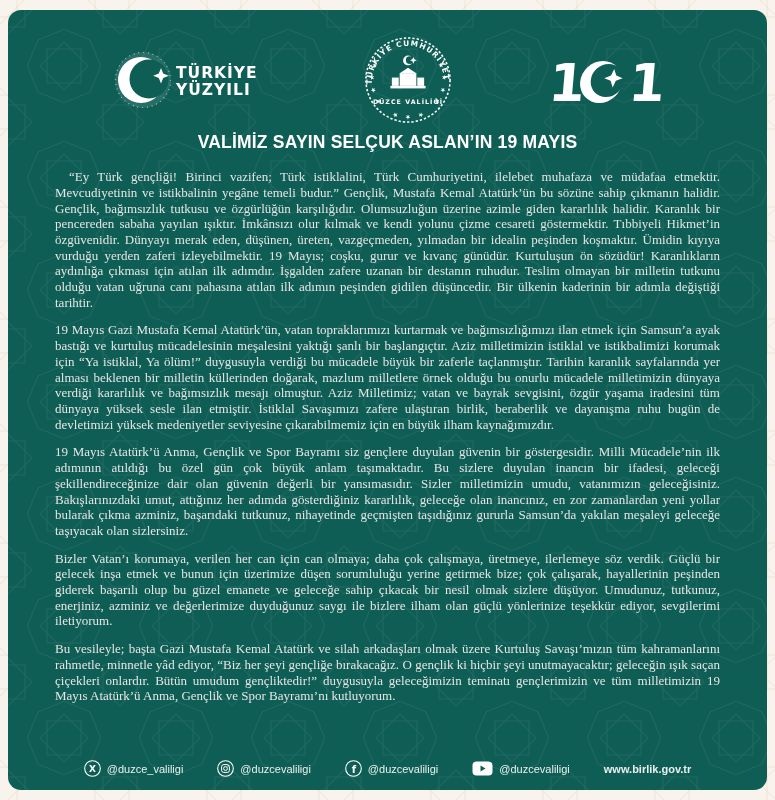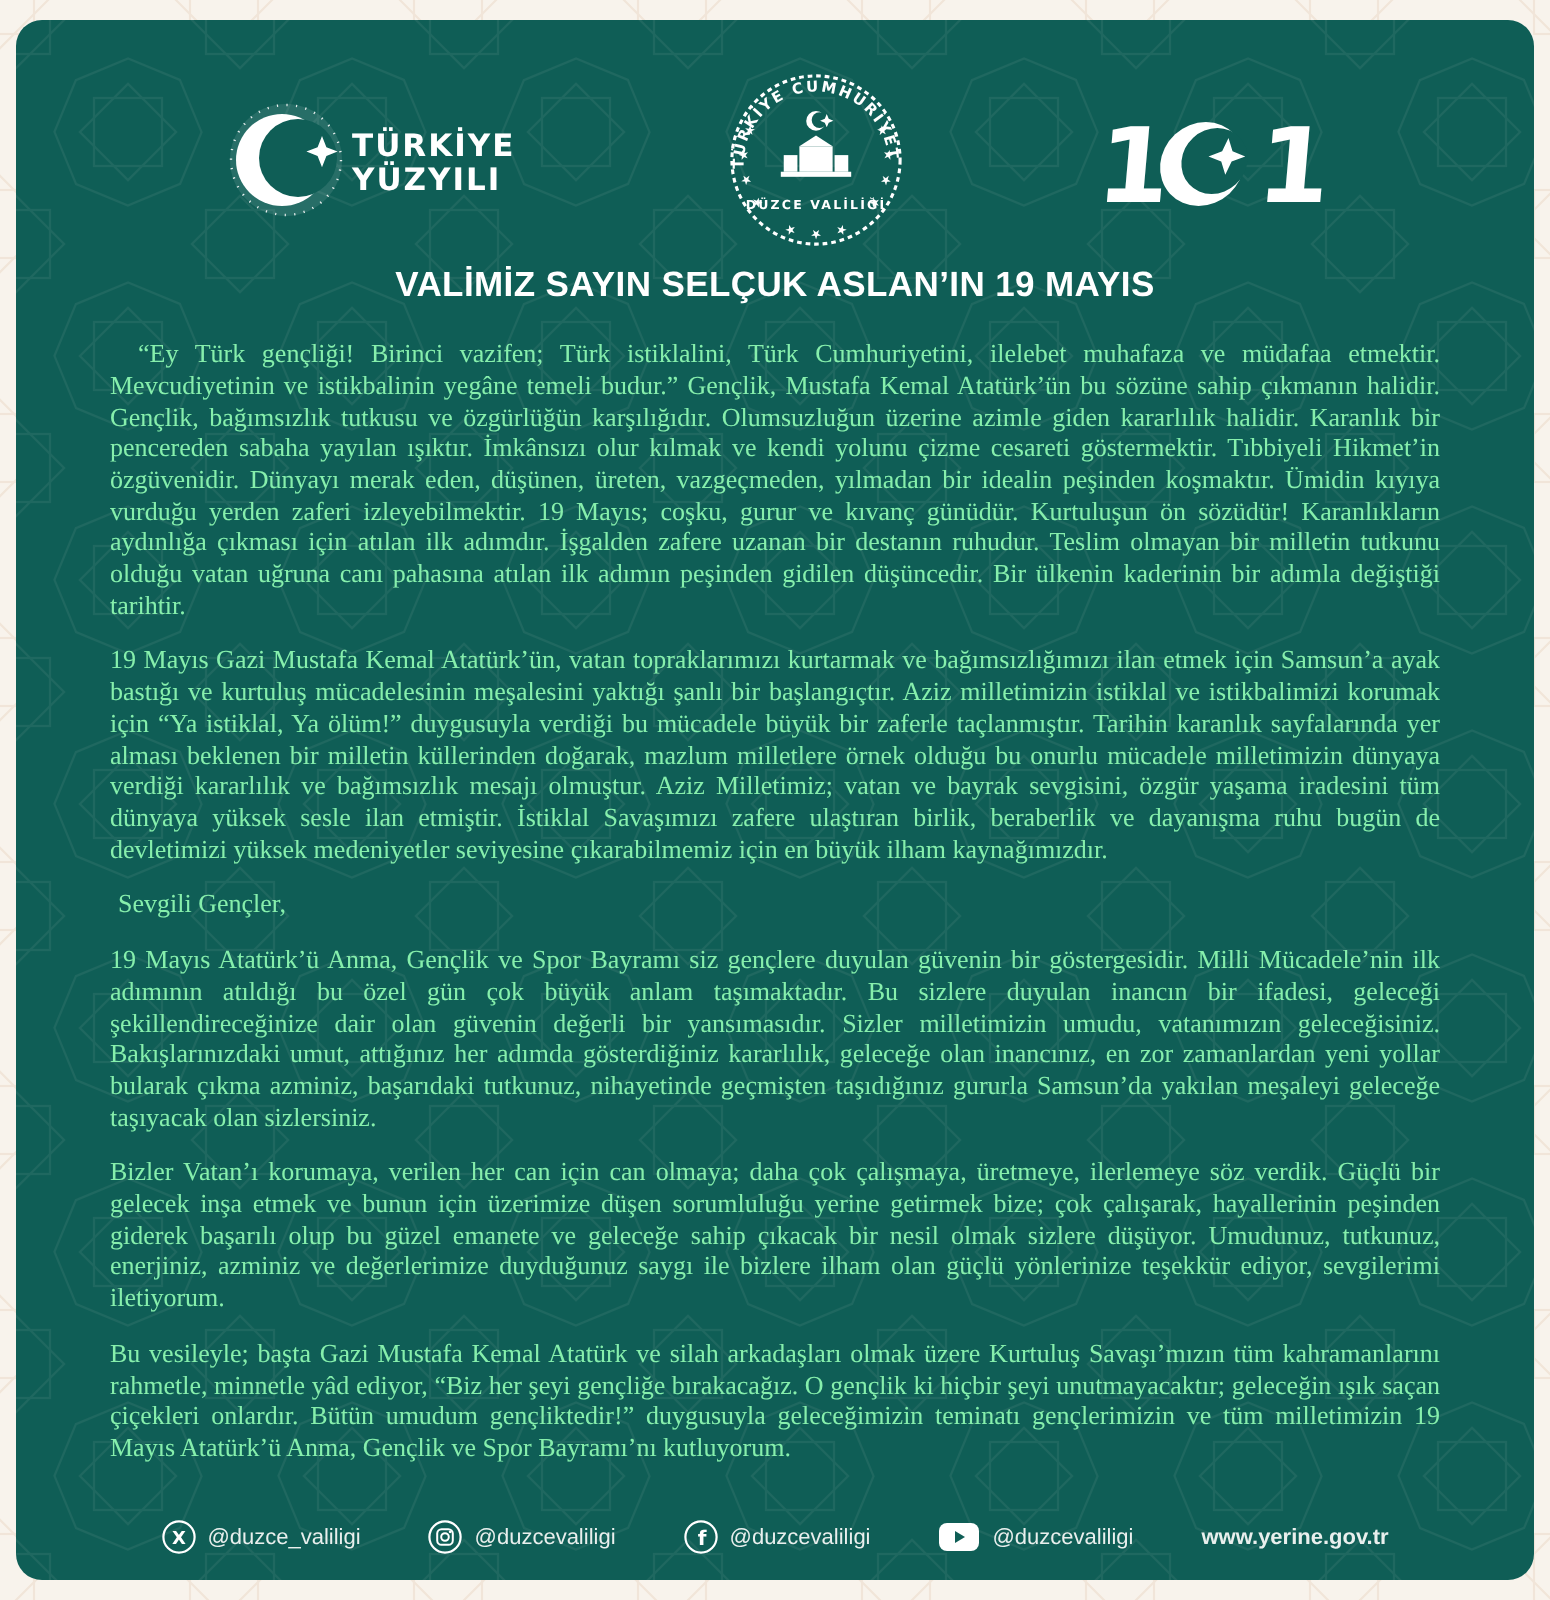--- a/index.html
+++ b/index.html
@@ -18,21 +18,21 @@
   .header{
     display:flex;align-items:center;justify-content:center;
     gap:92px;padding-top:24px;height:92px;text-decoration:underline;
   }
   .title{
     margin-top:4px;text-align:center;color:#ffffff;
     font-weight:bold;font-size:17.5px;line-height:1.38;letter-spacing:.2px;
   }
   .body-text{
     margin:15px 47px 0 47px;
-    color:#86efac;
+    color:#e5e5e5;
     font-family:"Liberation Serif", serif;
     font-size:13px;line-height:15.7px;
     text-align:justify;
   }
   .body-text p{margin:0 0 12px 0;}
   .body-text p.first{text-indent:14px;}
   .salutation{text-indent:4px;}
   .footer{
     position:absolute;left:0;right:0;bottom:13px;
     display:flex;align-items:center;justify-content:center;gap:34px;
@@ -144,21 +144,20 @@
       </svg>
     </div>
 
     <div class="title">
       <div>VALİMİZ SAYIN SELÇUK ASLAN’IN 19 MAYIS</div>
     </div>
 
     <div class="body-text">
       <p class="first">“Ey Türk gençliği! Birinci vazifen; Türk istiklalini, Türk Cumhuriyetini, ilelebet muhafaza ve müdafaa etmektir. Mevcudiyetinin ve istikbalinin yegâne temeli budur.” Gençlik, Mustafa Kemal Atatürk’ün bu sözüne sahip çıkmanın halidir.  Gençlik, bağımsızlık tutkusu ve özgürlüğün karşılığıdır. Olumsuzluğun üzerine azimle giden kararlılık halidir. Karanlık bir pencereden sabaha yayılan ışıktır. İmkânsızı olur kılmak ve kendi yolunu çizme cesareti göstermektir. Tıbbiyeli Hikmet’in özgüvenidir.  Dünyayı merak eden, düşünen, üreten, vazgeçmeden, yılmadan bir idealin peşinden koşmaktır. Ümidin kıyıya vurduğu yerden zaferi izleyebilmektir. 19 Mayıs; coşku, gurur ve kıvanç günüdür. Kurtuluşun ön sözüdür! Karanlıkların aydınlığa çıkması için atılan ilk adımdır.  İşgalden zafere uzanan bir destanın ruhudur. Teslim olmayan bir milletin tutkunu olduğu vatan uğruna canı pahasına atılan ilk adımın peşinden gidilen düşüncedir. Bir ülkenin kaderinin bir adımla değiştiği tarihtir.</p>
       <p>19 Mayıs Gazi Mustafa Kemal Atatürk’ün, vatan topraklarımızı kurtarmak ve bağımsızlığımızı ilan etmek için Samsun’a ayak bastığı ve kurtuluş mücadelesinin meşalesini yaktığı şanlı bir başlangıçtır. Aziz milletimizin istiklal ve istikbalimizi korumak için “Ya istiklal, Ya ölüm!” duygusuyla verdiği bu mücadele büyük bir zaferle taçlanmıştır. Tarihin karanlık sayfalarında yer alması beklenen bir milletin küllerinden doğarak, mazlum milletlere örnek olduğu bu onurlu mücadele milletimizin dünyaya verdiği kararlılık ve bağımsızlık mesajı olmuştur. Aziz Milletimiz; vatan ve bayrak sevgisini, özgür yaşama iradesini tüm dünyaya yüksek sesle ilan etmiştir. İstiklal Savaşımızı zafere ulaştıran birlik, beraberlik ve dayanışma ruhu bugün de devletimizi yüksek medeniyetler seviyesine çıkarabilmemiz için en büyük ilham kaynağımızdır.</p>
-      <p class="salutation">Sevgili Gençler,</p>
       <p>19 Mayıs Atatürk’ü Anma, Gençlik ve Spor Bayramı siz gençlere duyulan güvenin bir göstergesidir. Milli Mücadele’nin ilk adımının atıldığı bu özel gün çok büyük anlam taşımaktadır. Bu sizlere duyulan inancın bir ifadesi, geleceği şekillendireceğinize dair olan güvenin değerli bir yansımasıdır. Sizler milletimizin umudu, vatanımızın geleceğisiniz. Bakışlarınızdaki umut, attığınız her adımda gösterdiğiniz kararlılık, geleceğe olan inancınız, en zor zamanlardan yeni yollar bularak çıkma azminiz, başarıdaki tutkunuz, nihayetinde geçmişten taşıdığınız gururla Samsun’da yakılan meşaleyi geleceğe taşıyacak olan sizlersiniz.</p>
       <p>Bizler Vatan’ı korumaya, verilen her can için can olmaya; daha çok çalışmaya, üretmeye, ilerlemeye söz verdik. Güçlü bir gelecek inşa etmek ve bunun için üzerimize düşen sorumluluğu yerine getirmek bize; çok çalışarak, hayallerinin peşinden giderek başarılı olup bu güzel emanete ve geleceğe sahip çıkacak bir nesil olmak sizlere düşüyor. Umudunuz, tutkunuz, enerjiniz, azminiz ve değerlerimize duyduğunuz saygı ile bizlere ilham olan güçlü yönlerinize teşekkür ediyor, sevgilerimi iletiyorum.</p>
       <p>Bu vesileyle; başta Gazi Mustafa Kemal Atatürk ve silah arkadaşları olmak üzere Kurtuluş Savaşı’mızın tüm kahramanlarını rahmetle, minnetle yâd ediyor, “Biz her şeyi gençliğe bırakacağız. O gençlik ki hiçbir şeyi unutmayacaktır; geleceğin ışık saçan çiçekleri onlardır. Bütün umudum gençliktedir!” duygusuyla geleceğimizin teminatı gençlerimizin ve tüm milletimizin 19 Mayıs Atatürk’ü Anma, Gençlik ve Spor Bayramı’nı kutluyorum.</p>
     </div>
 
     <div class="footer">
 
       <div class="social-item">
         <svg width="17" height="17" viewBox="0 0 17 17">
           <circle cx="8.5" cy="8.5" r="7.8" fill="none" stroke="#ffffff" stroke-width="1.1"></circle>
@@ -187,18 +186,18 @@
 
       <div class="social-item">
         <svg width="21" height="15" viewBox="0 0 21 15">
           <rect x="0.5" y="0.5" width="20" height="14" rx="4" fill="#ffffff"></rect>
           <path d="M8.5 4.5 L13.5 7.5 L8.5 10.5 Z" fill="#0f5e56"></path>
         </svg>
         <span>@duzcevaliligi</span>
       </div>
 
       <div class="social-item">
-        <span style="font-weight:bold;">www.yerine.gov.tr</span>
+        <span style="font-weight:bold;">www.birlik.gov.tr</span>
       </div>
 
     </div>
   </div>
 </div>
 
 </body></html>

